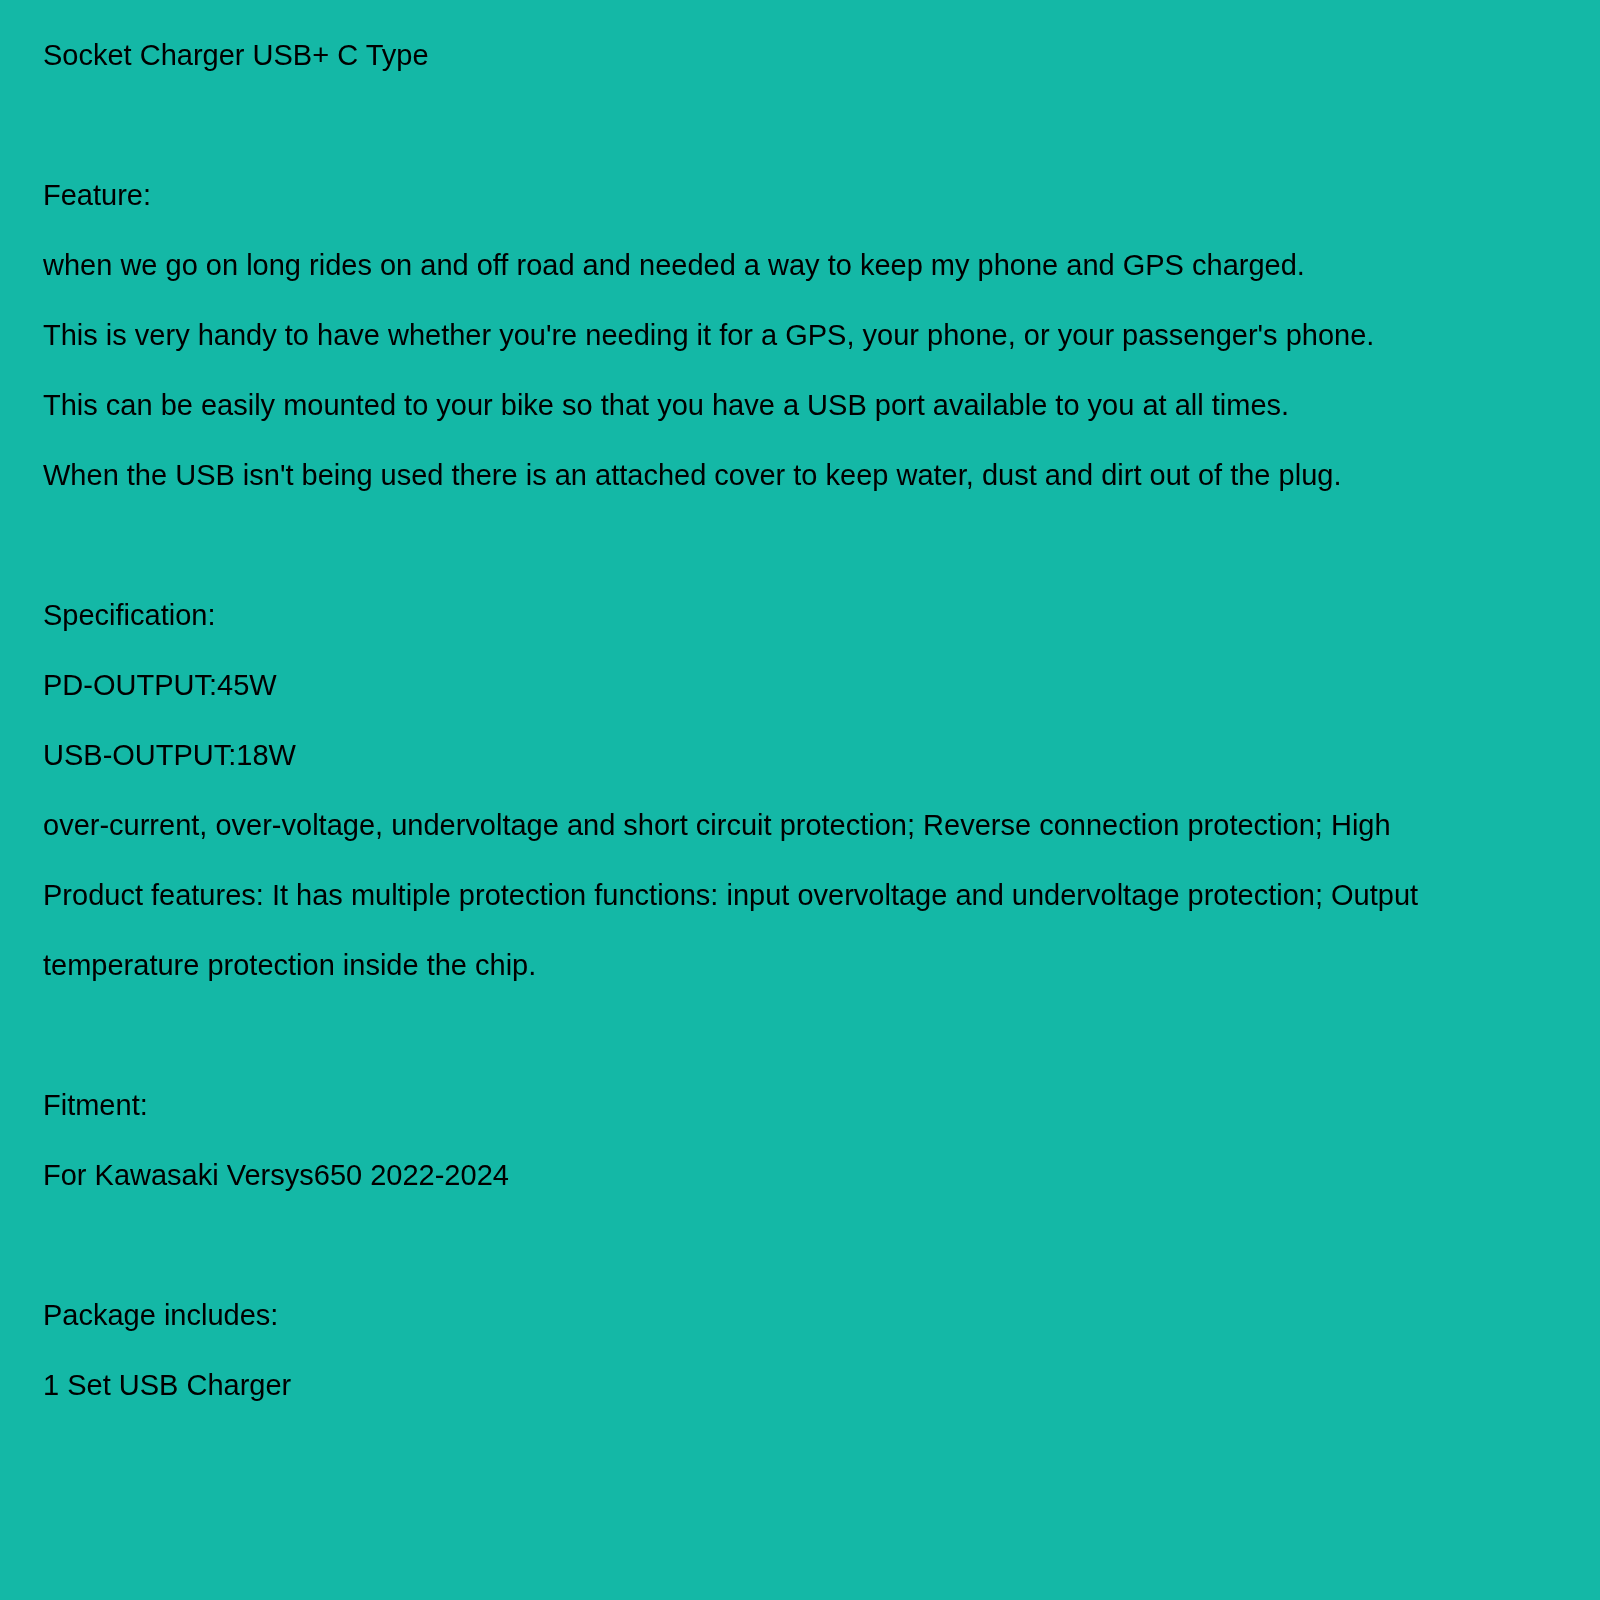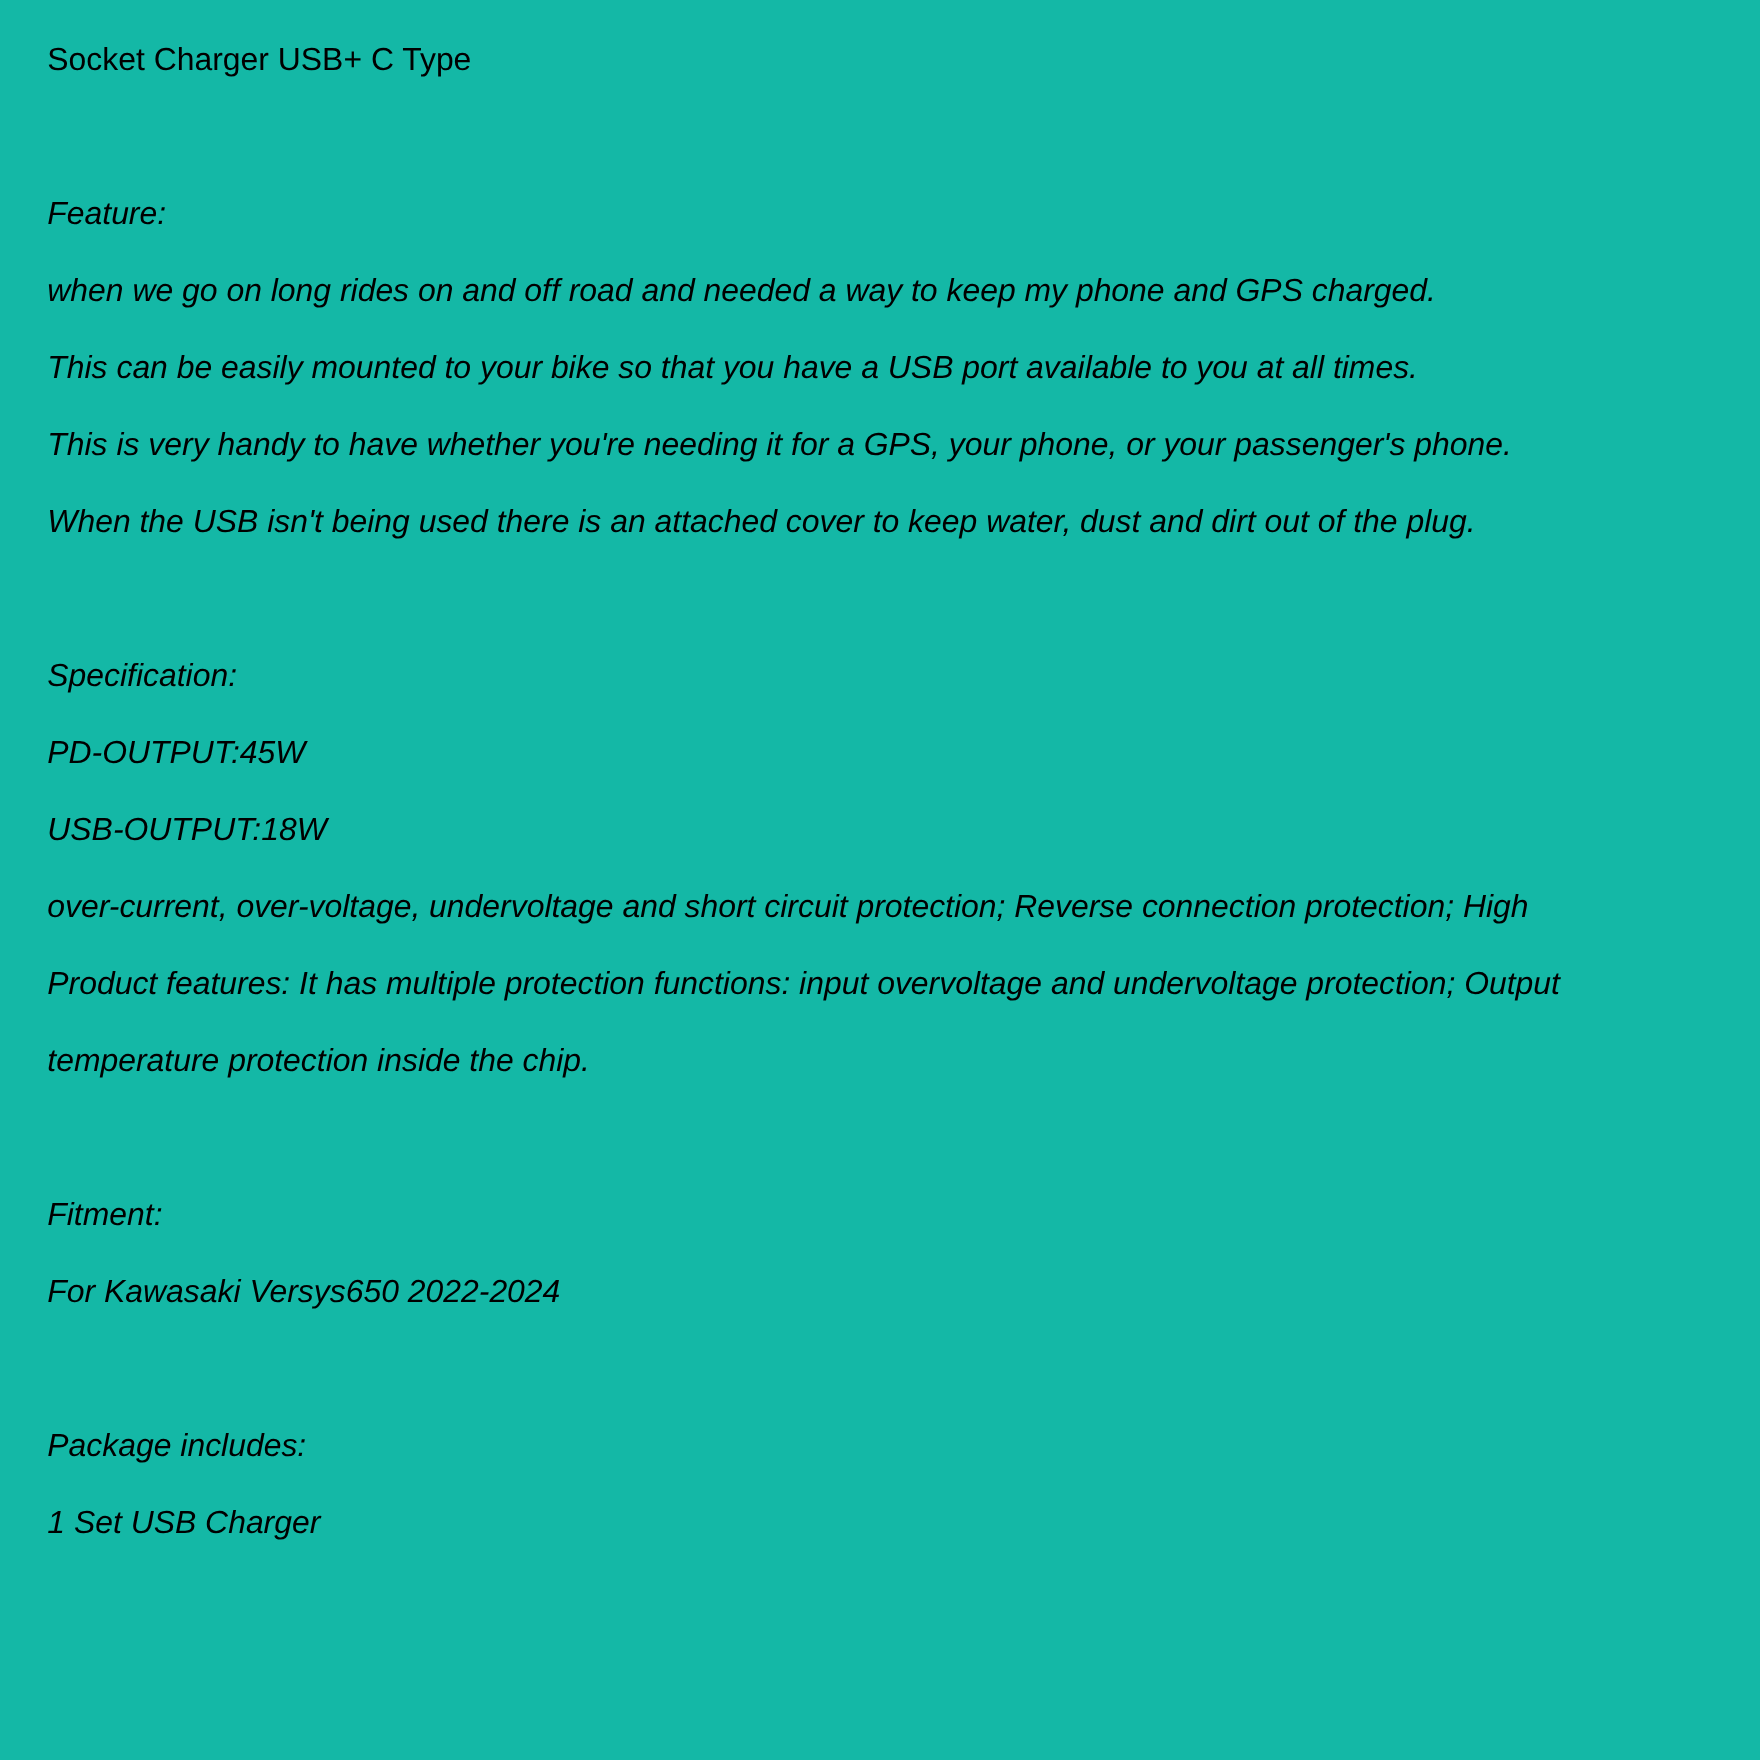--- a/index.html
+++ b/index.html
@@ -19,35 +19,34 @@
     font-size: 29px;
     line-height: 70px;
     overflow: hidden;
   }
   .line {
     height: 70px;
     white-space: nowrap;
   }
   .section {
     margin-top: 70px; 
-    font-style: italic;
   }
 </style>
 </head>
 <body>
 
 <main class="doc">
 
   <div class="line">Socket Charger USB+ C Type</div>
 
   <section class="section">
     <div class="line">Feature:</div>
     <div class="line">when we go on long rides on and off road and needed a way to keep my phone and GPS charged.</div>
+    <div class="line">This is very handy to have whether you're needing it for a GPS, your phone, or your passenger's phone.</div>
     <div class="line">This can be easily mounted to your bike so that you have a USB port available to you at all times.</div>
-    <div class="line">This is very handy to have whether you're needing it for a GPS, your phone, or your passenger's phone.</div>
     <div class="line">When the USB isn't being used there is an attached cover to keep water, dust and dirt out of the plug.</div>
   </section>
 
   <section class="section">
     <div class="line">Specification:</div>
     <div class="line">PD-OUTPUT:45W</div>
     <div class="line">USB-OUTPUT:18W</div>
     <div class="line">over-current, over-voltage, undervoltage and short circuit protection; Reverse connection protection; High</div>
     <div class="line">Product features: It has multiple protection functions: input overvoltage and undervoltage protection; Output</div>
     <div class="line">temperature protection inside the chip.</div>

